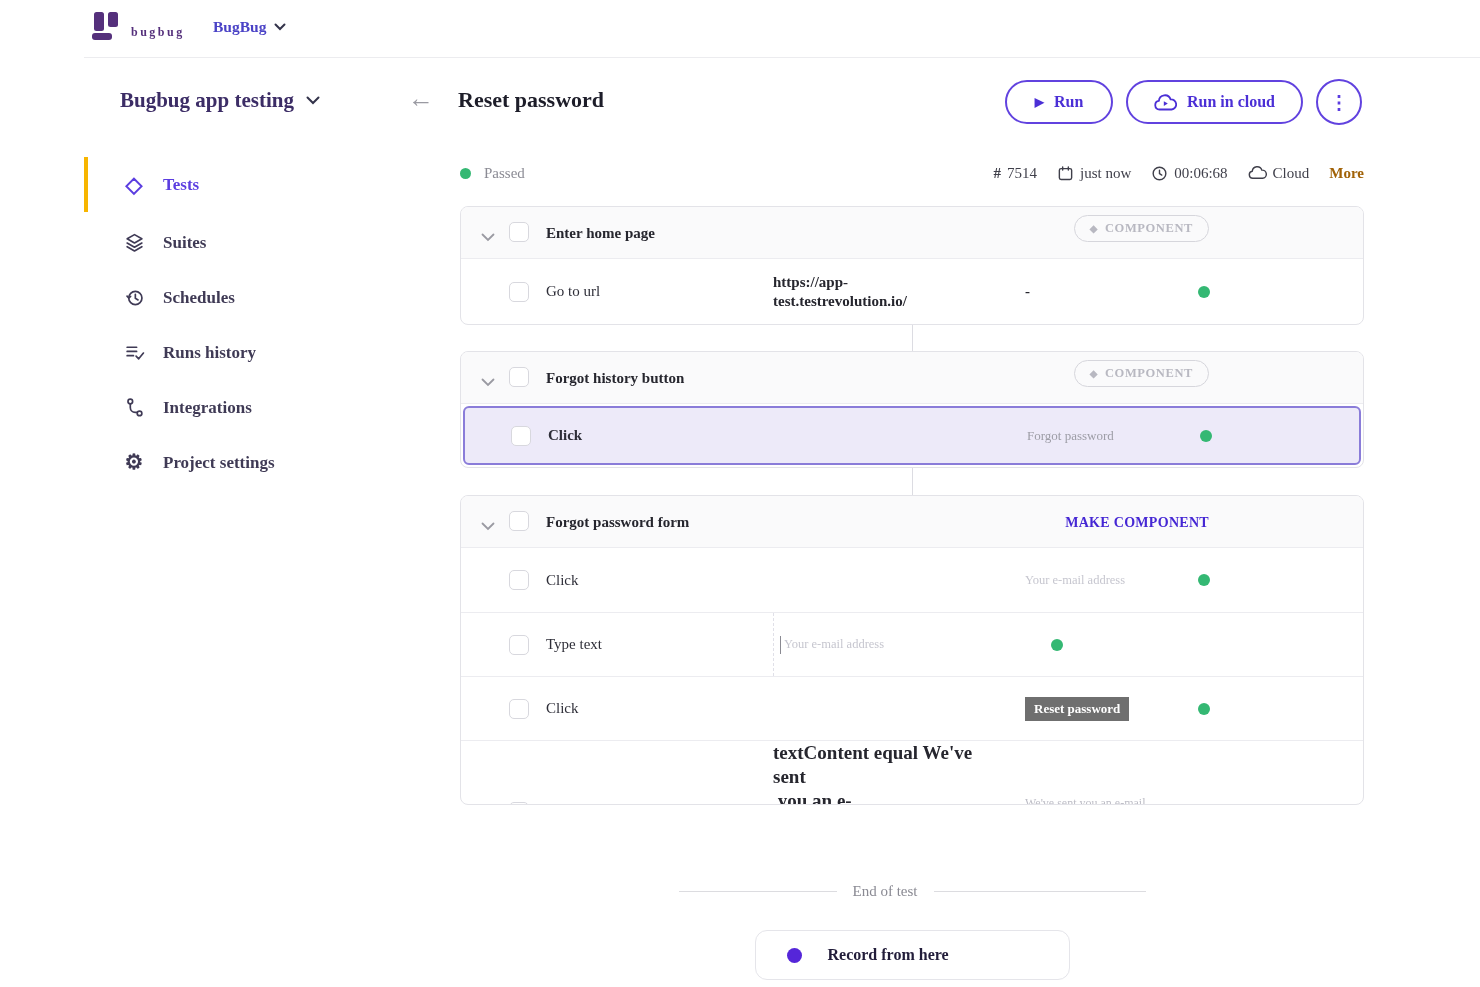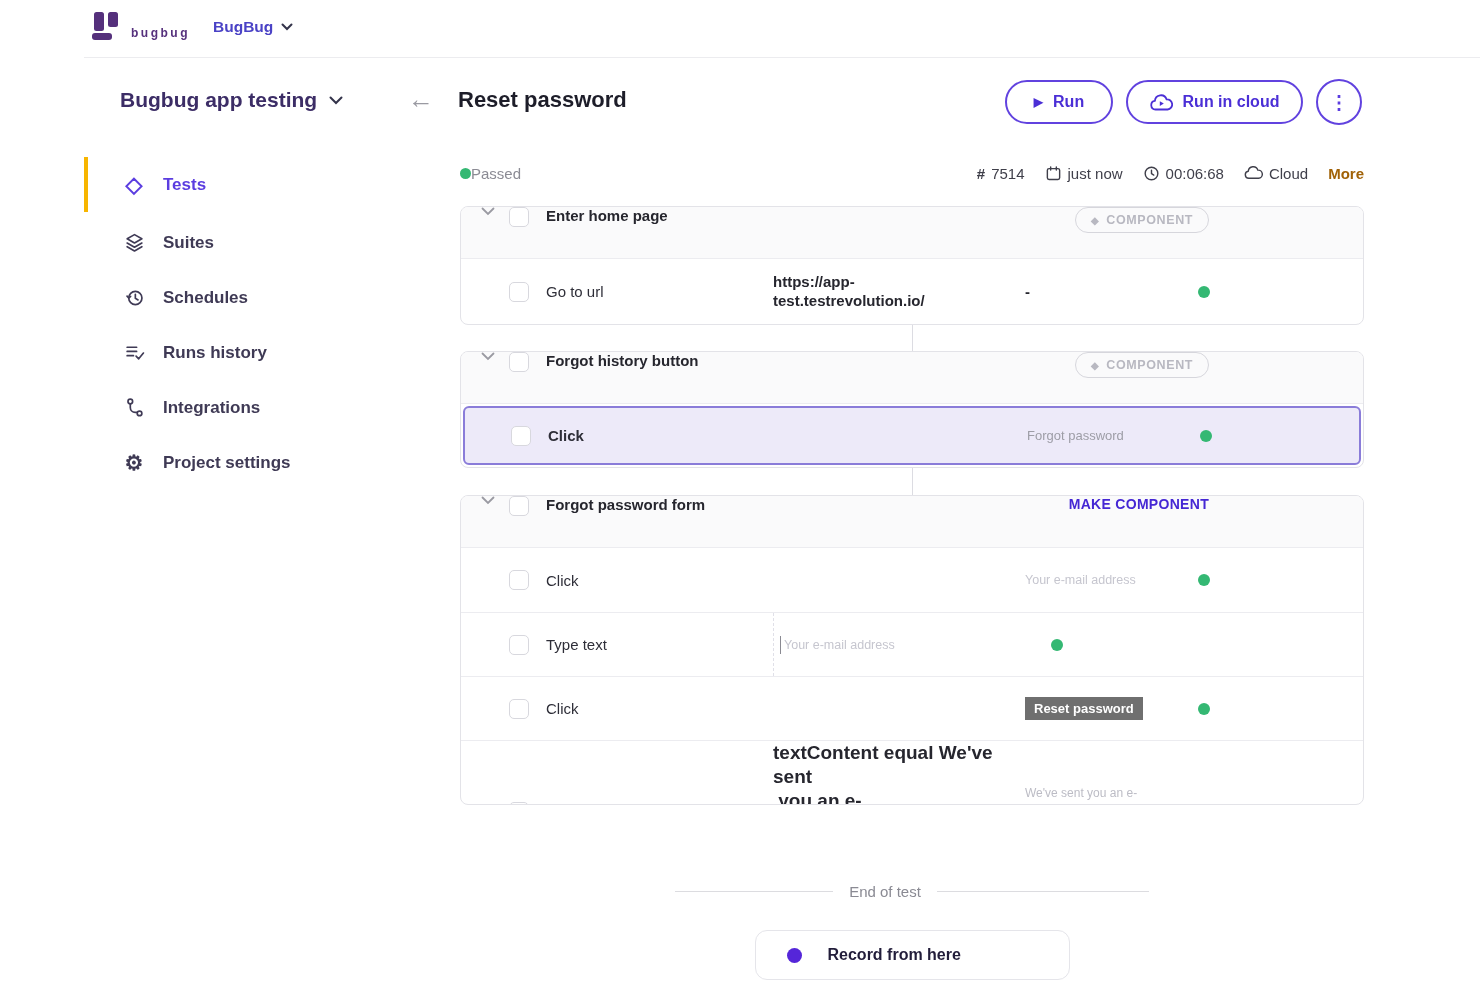--- a/index.html
+++ b/index.html
@@ -1,18 +1,18 @@
 <!DOCTYPE html>
 <html><head>
 <meta charset="utf-8">
 <style>
   * { margin:0; padding:0; box-sizing:border-box; }
   html,body { width:1480px; height:987px; background:#fff; overflow:hidden;
     font-family:"Liberation Sans", sans-serif; color:#26262e; }
-  .stage { position:relative; width:1480px; height:987px; background:#fff; }
+  .stage { position:relative; width:1480px; height:987px; background:#fff;font-family:Liberation Serif, serif; }
 
   
   .topbar-border { position:absolute; top:57px; left:84px; right:0; height:1px; background:#ececef; }
   .logo { position:absolute; left:90px; top:10px; display:flex; align-items:flex-end; gap:5px; }
   .logo-word { font-size:12px; font-weight:700; letter-spacing:2.5px; color:#55307c; padding-bottom:2px; }
   .workspace { position:absolute; left:213px; top:18px; display:flex; align-items:center; gap:8px;
     font-size:15.5px; font-weight:700; color:#4a42c6; cursor:pointer; }
   .workspace .chev { color:#33334a; }
 
   
@@ -37,33 +37,33 @@
   .side-item .ic { width:24px; display:flex; align-items:center; justify-content:center; }
   .side-item.active { color:#5b3de0; }
   .glyph-ic { font-size:21px; line-height:1; }
   .tests-glyph { font-size:22px; color:#5b3de0; }
 
   
   .content { position:absolute; left:460px; top:160px; width:904px; }
 
   .status-row { display:flex; align-items:center; height:26px; margin-bottom:20px;
     font-size:15px; color:#3f3f4a; }
-  .status-left { display:flex; align-items:center; color:#8b8b94; }
+  .status-left { display:flex; align-items:center; gap:13px; color:#8b8b94; }
   .status-right { margin-left:auto; display:flex; align-items:center; gap:20px; }
   .meta { display:flex; align-items:center; gap:6px; }
   .more-link { color:#a16207; font-weight:700; cursor:pointer;text-align:right; }
   .hash { font-weight:700; color:#3f3f4a; font-size:15px; }
 
   .dot-green { width:12px; height:12px; border-radius:50%; background:#34b873; }
   .dot-green.sm { width:11px; height:11px; }
 
   
   .card { border:1px solid #e3e3e8; border-radius:8px; background:#fff; overflow:hidden; }
   .card-header { height:52px; background:#fafafb; border-bottom:1px solid #ececf0;
-    display:flex; align-items:flex-start; padding:0 154px 0 20px; }
+    display:flex; align-items:flex-end; padding:0 154px 16px 20px; }
   .card-header .chev-ic { margin-right:14px; display:flex; }
   .cb { width:20px; height:20px; border:1.5px solid #d8d8de; border-radius:5px; background:#fff;
     flex:none; cursor:pointer; }
   .card-header .cb { margin-right:17px; }
   .group-title { font-size:15px; font-weight:700; color:#26262e; }
   .badge { margin-left:auto; display:inline-flex; align-items:center; gap:7px;
     border:1.5px solid #d6d6dc; border-radius:15px; padding:5px 15px;
     font-size:12.5px; font-weight:700; letter-spacing:0.6px; color:#b8b8c1; }
   .badge .bd { font-size:10px; }
   .make-component { margin-left:auto; font-size:14px; font-weight:700; letter-spacing:0.3px;

